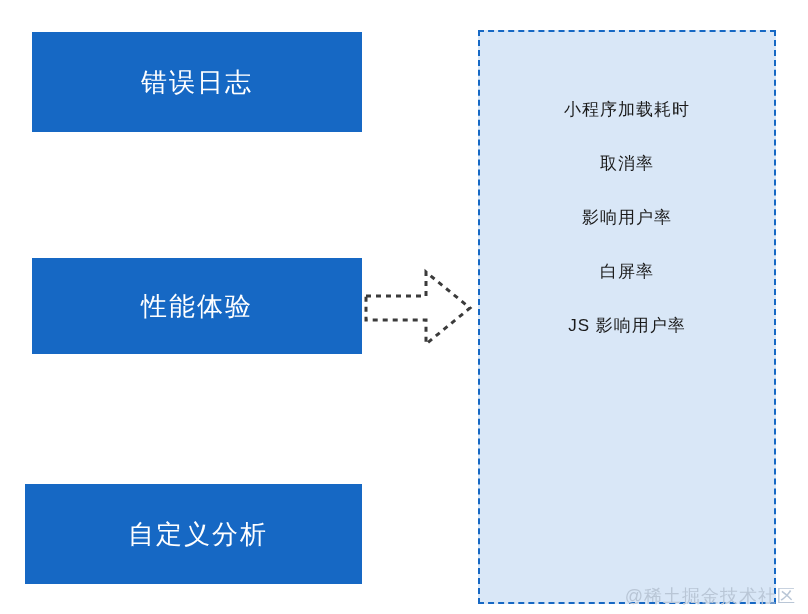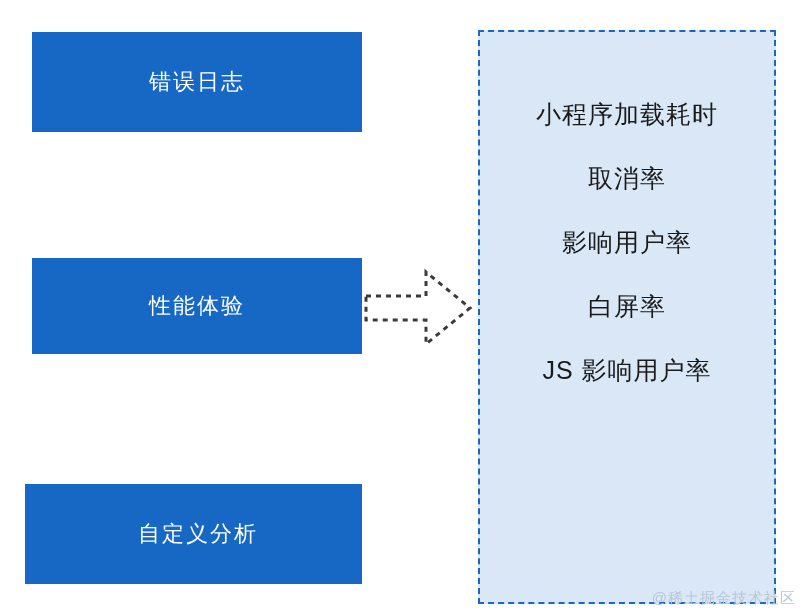--- a/index.html
+++ b/index.html
@@ -18,21 +18,21 @@
     width: 808px;
     height: 614px;
   }
   .box {
     position: absolute;
     display: flex;
     align-items: center;
     justify-content: center;
     background: #1668c4;
     color: #ffffff;
-    font-size: 22px;
+    font-size: 26px;
     letter-spacing: 2px;
     box-sizing: border-box;
   }
   #box-error   { left: 32px;  top: 32px;  width: 330px; height: 100px; }
   #box-perf    { left: 32px;  top: 258px; width: 330px; height: 96px; }
   #box-custom  { left: 25px;  top: 484px; width: 337px; height: 100px; padding-left: 9px; }
 
   #panel {
     position: absolute;
     left: 478px;
@@ -43,37 +43,37 @@
     border: 2px dashed #1668c4;
     box-sizing: border-box;
     display: flex;
     flex-direction: column;
     justify-content: flex-start;
     padding-top: 66px;
   }
   .metric {
     text-align: center;
     color: #1a1a1a;
-    font-size: 25px;
+    font-size: 17px;
     letter-spacing: 1px;
     margin-bottom: 31px;
     white-space: nowrap;
   }
   #arrow {
     position: absolute;
     left: 364px;
     top: 262px;
     width: 110px;
     height: 92px;
   }
   #watermark {
     position: absolute;
     right: 12px;
     bottom: 6px;
-    font-size: 15px;
+    font-size: 18px;
     color: #b9c6d6;
     letter-spacing: 1px;
     white-space: nowrap;
   }
 </style>
 </head>
 <body>
 
 <div id="canvas">
 

